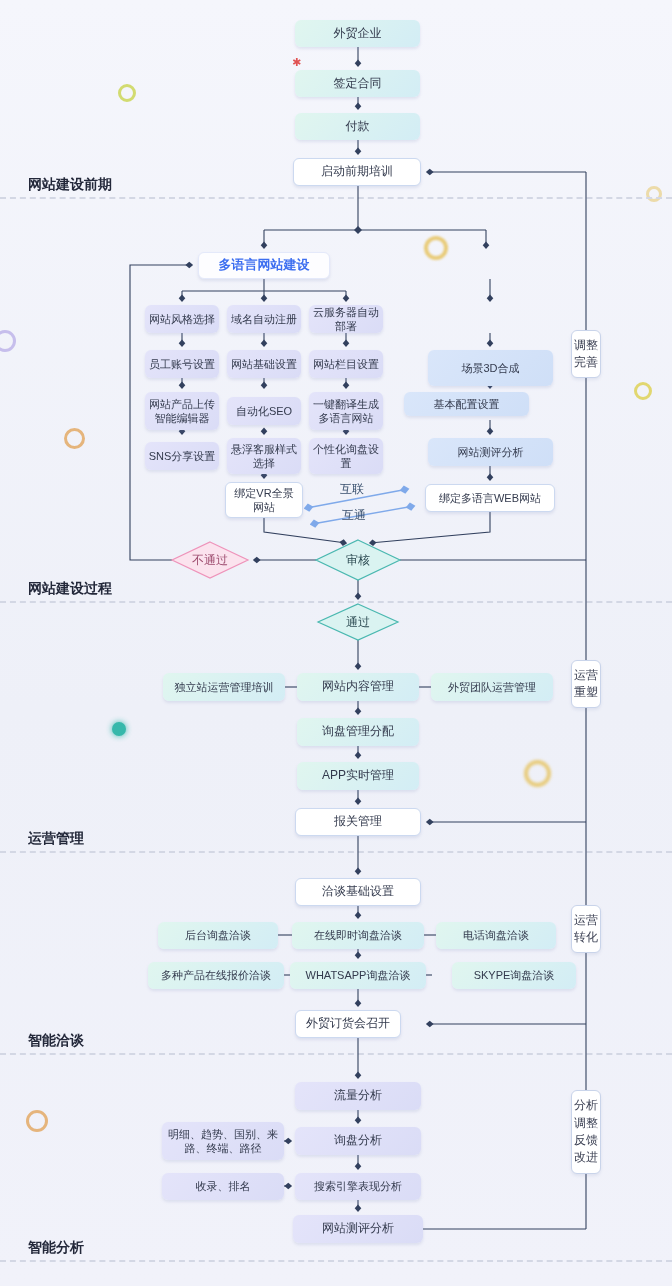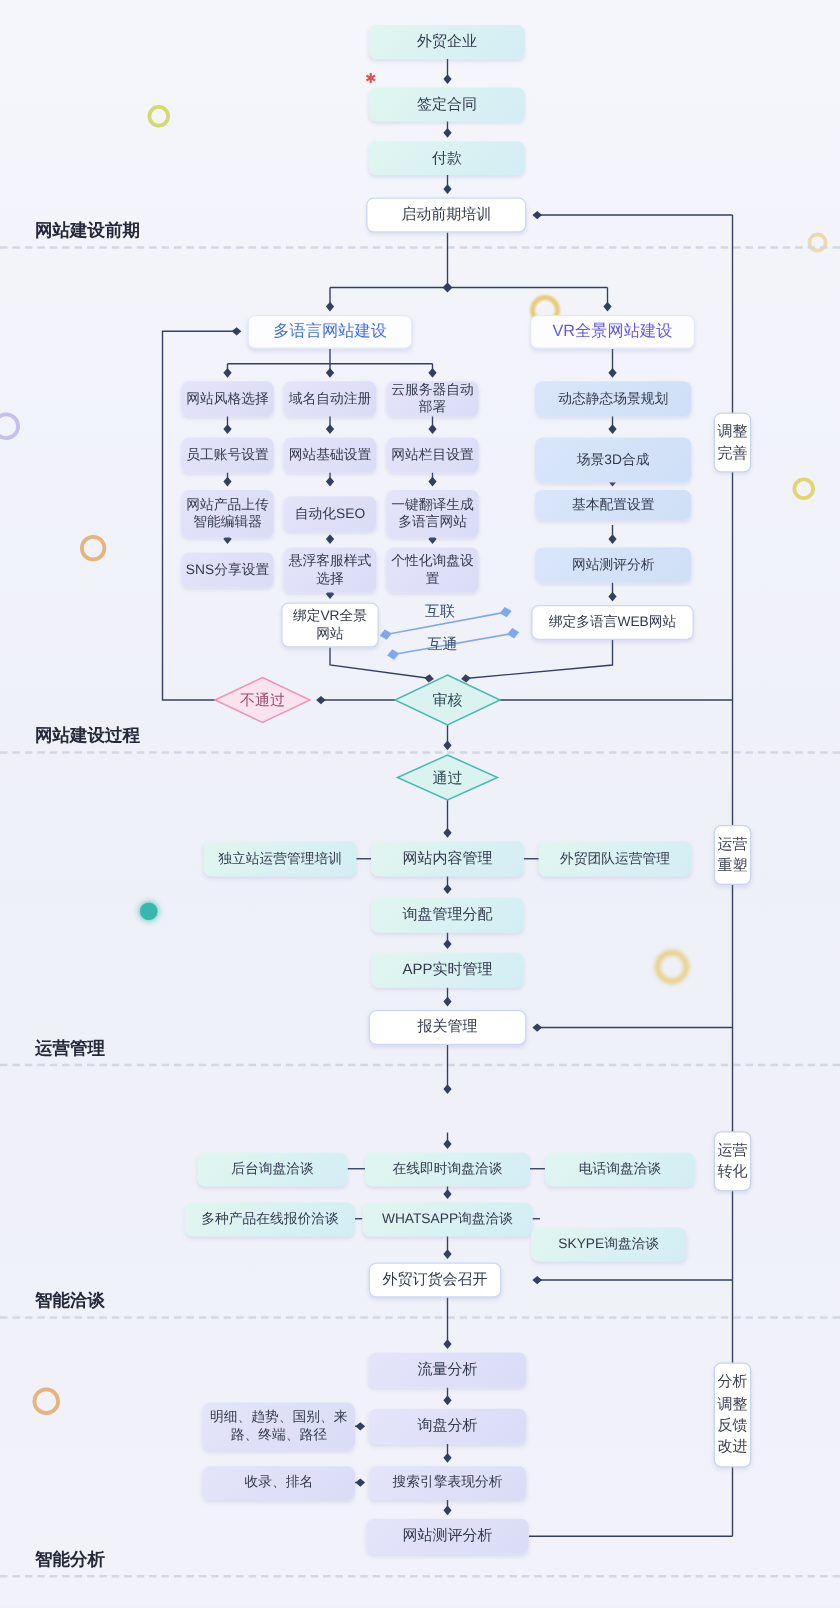--- a/index.html
+++ b/index.html
@@ -7,21 +7,21 @@
   #stage{position:relative;width:672px;height:1286px;overflow:hidden;
          background:linear-gradient(180deg,#f5f6fc 0%,#eef0f8 55%,#f1f2fa 100%);}
   .b{position:absolute;box-sizing:border-box;display:flex;align-items:center;justify-content:center;
      text-align:center;border-radius:6px;font-size:11px;line-height:1.3;color:#333a4d;
      padding:2px 3px;z-index:2;box-shadow:0 2px 3px rgba(130,140,190,.18);}
   .f12{font-size:12px;}
   .teal{background:linear-gradient(135deg,#e0f6ef,#d3edf5);}
   .purple{background:linear-gradient(135deg,#e4e4fa,#dadcf6);}
   .blue{background:linear-gradient(135deg,#d9e6fa,#cfdff7);}
   .white{background:#ffffff;border:1px solid #ccd9f0;}
-  .hdr{background:#fdfdff;border:1px solid #e4e9fa;font-weight:400;font-size:13px;}
+  .hdr{background:#fdfdff;border:1px solid #e4e9fa;font-weight:700;font-size:13px;}
   .hdr-multi{color:#3c6ef0;}
   .hdr-vr{color:#5f58ee;}
   .side-label{position:absolute;box-sizing:border-box;width:30px;display:flex;align-items:center;justify-content:center;
      text-align:center;background:#fff;border:1px solid #c9d4ea;border-radius:6px;font-size:12px;color:#3a3f52;
      white-space:pre-line;line-height:1.45;z-index:2;box-shadow:0 2px 3px rgba(130,140,190,.15);}
   .dlabel{position:absolute;z-index:3;display:flex;align-items:center;justify-content:center;
      font-size:12px;color:#2c4a52;}
   .bluetxt{position:absolute;z-index:3;font-size:12px;color:#39506e;text-align:center;}
   .section-label{position:absolute;left:28px;font-weight:700;font-size:14px;color:#23283a;z-index:2;}
   .divider{position:absolute;left:0;width:672px;border-top:2px dashed #d3d7e4;z-index:0;}
@@ -135,39 +135,37 @@
       <path d="M318,523 L414,506" marker-start="url(#arrB)" marker-end="url(#arrB)"></path>
     </g>
   </svg>
 
   <div class="b teal f12" style="left:295px;top:20px;width:125px;height:27px;">外贸企业</div>
   <div class="b teal f12" style="left:295px;top:70px;width:125px;height:27px;">签定合同</div>
   <div class="b teal f12" style="left:295px;top:113px;width:125px;height:27px;">付款</div>
   <div class="b white f12" style="left:293px;top:158px;width:128px;height:28px;">启动前期培训</div>
 
   <div class="b hdr hdr-multi" style="left:198px;top:252px;width:132px;height:27px;">多语言网站建设</div>
-  <div class="b hdr hdr-vr" style="left:424px;top:252px;width:132px;height:27px;">VR全景网站建设</div>
 
   <div class="b purple" style="left:145px;top:305px;width:74px;height:28px;">网站风格选择</div>
   <div class="b purple" style="left:227px;top:305px;width:74px;height:28px;">域名自动注册</div>
   <div class="b purple" style="left:309px;top:305px;width:74px;height:28px;">云服务器自动部署</div>
   <div class="b purple" style="left:145px;top:350px;width:74px;height:28px;">员工账号设置</div>
   <div class="b purple" style="left:227px;top:350px;width:74px;height:28px;">网站基础设置</div>
   <div class="b purple" style="left:309px;top:350px;width:74px;height:28px;">网站栏目设置</div>
   <div class="b purple" style="left:145px;top:392px;width:74px;height:38px;">网站产品上传智能编辑器</div>
   <div class="b purple" style="left:227px;top:397px;width:74px;height:28px;">自动化SEO</div>
   <div class="b purple" style="left:309px;top:392px;width:74px;height:38px;">一键翻译生成多语言网站</div>
   <div class="b purple" style="left:145px;top:442px;width:74px;height:28px;">SNS分享设置</div>
   <div class="b purple" style="left:227px;top:438px;width:74px;height:36px;">悬浮客服样式选择</div>
   <div class="b purple" style="left:309px;top:438px;width:74px;height:36px;">个性化询盘设置</div>
   <div class="b white" style="left:225px;top:482px;width:78px;height:36px;">绑定VR全景网站</div>
 
-  <div class="b blue" style="left:428px;top:305px;width:125px;height:28px;">动态静态场景规划</div>
   <div class="b blue" style="left:428px;top:350px;width:125px;height:36px;">场景3D合成</div>
-  <div class="b blue" style="left:428px;top:392px;width:125px;height:24px;">基本配置设置</div>
+  <div class="b blue" style="left:404px;top:392px;width:125px;height:24px;">基本配置设置</div>
   <div class="b blue" style="left:428px;top:438px;width:125px;height:28px;">网站测评分析</div>
   <div class="b white" style="left:425px;top:484px;width:130px;height:28px;">绑定多语言WEB网站</div>
 
   <div class="bluetxt" style="left:338px;top:481px;width:28px;">互联</div>
   <div class="bluetxt" style="left:340px;top:507px;width:28px;">互通</div>
 
   <div class="dlabel" style="left:330px;top:550px;width:56px;height:20px;">审核</div>
   <div class="dlabel" style="left:180px;top:550px;width:60px;height:20px;color:#9c4a6d;">不通过</div>
   <div class="dlabel" style="left:330px;top:612px;width:56px;height:20px;">通过</div>
 
@@ -182,26 +180,27 @@
 反馈
 改进</div>
 
   <div class="b teal" style="left:163px;top:673px;width:122px;height:28px;">独立站运营管理培训</div>
   <div class="b teal f12" style="left:297px;top:673px;width:122px;height:28px;">网站内容管理</div>
   <div class="b teal" style="left:431px;top:673px;width:122px;height:28px;">外贸团队运营管理</div>
   <div class="b teal f12" style="left:297px;top:718px;width:122px;height:28px;">询盘管理分配</div>
   <div class="b teal f12" style="left:297px;top:762px;width:122px;height:28px;">APP实时管理</div>
   <div class="b white f12" style="left:295px;top:808px;width:126px;height:28px;">报关管理</div>
 
+  <div class="b white f12" style="left:295px;top:878px;width:126px;height:28px;">洽谈基础设置</div>
   <div class="b teal" style="left:158px;top:922px;width:120px;height:27px;">后台询盘洽谈</div>
   <div class="b teal" style="left:292px;top:922px;width:132px;height:27px;">在线即时询盘洽谈</div>
   <div class="b teal" style="left:436px;top:922px;width:120px;height:27px;">电话询盘洽谈</div>
   <div class="b teal" style="left:148px;top:962px;width:136px;height:27px;">多种产品在线报价洽谈</div>
   <div class="b teal" style="left:290px;top:962px;width:136px;height:27px;">WHATSAPP询盘洽谈</div>
-  <div class="b teal" style="left:425px;top:962px;width:124px;height:27px;margin-top:20px;">SKYPE询盘洽谈</div>
+  <div class="b teal" style="left:452px;top:962px;width:124px;height:27px;">SKYPE询盘洽谈</div>
   <div class="b white f12" style="left:295px;top:1010px;width:106px;height:28px;">外贸订货会召开</div>
 
   <div class="b purple f12" style="left:295px;top:1082px;width:126px;height:28px;">流量分析</div>
   <div class="b purple" style="left:162px;top:1122px;width:122px;height:38px;">明细、趋势、国别、来路、终端、路径</div>
   <div class="b purple f12" style="left:295px;top:1127px;width:126px;height:28px;">询盘分析</div>
   <div class="b purple" style="left:162px;top:1173px;width:122px;height:27px;">收录、排名</div>
   <div class="b purple" style="left:295px;top:1173px;width:126px;height:27px;">搜索引擎表现分析</div>
   <div class="b purple f12" style="left:293px;top:1215px;width:130px;height:28px;">网站测评分析</div>
 
 </div>

